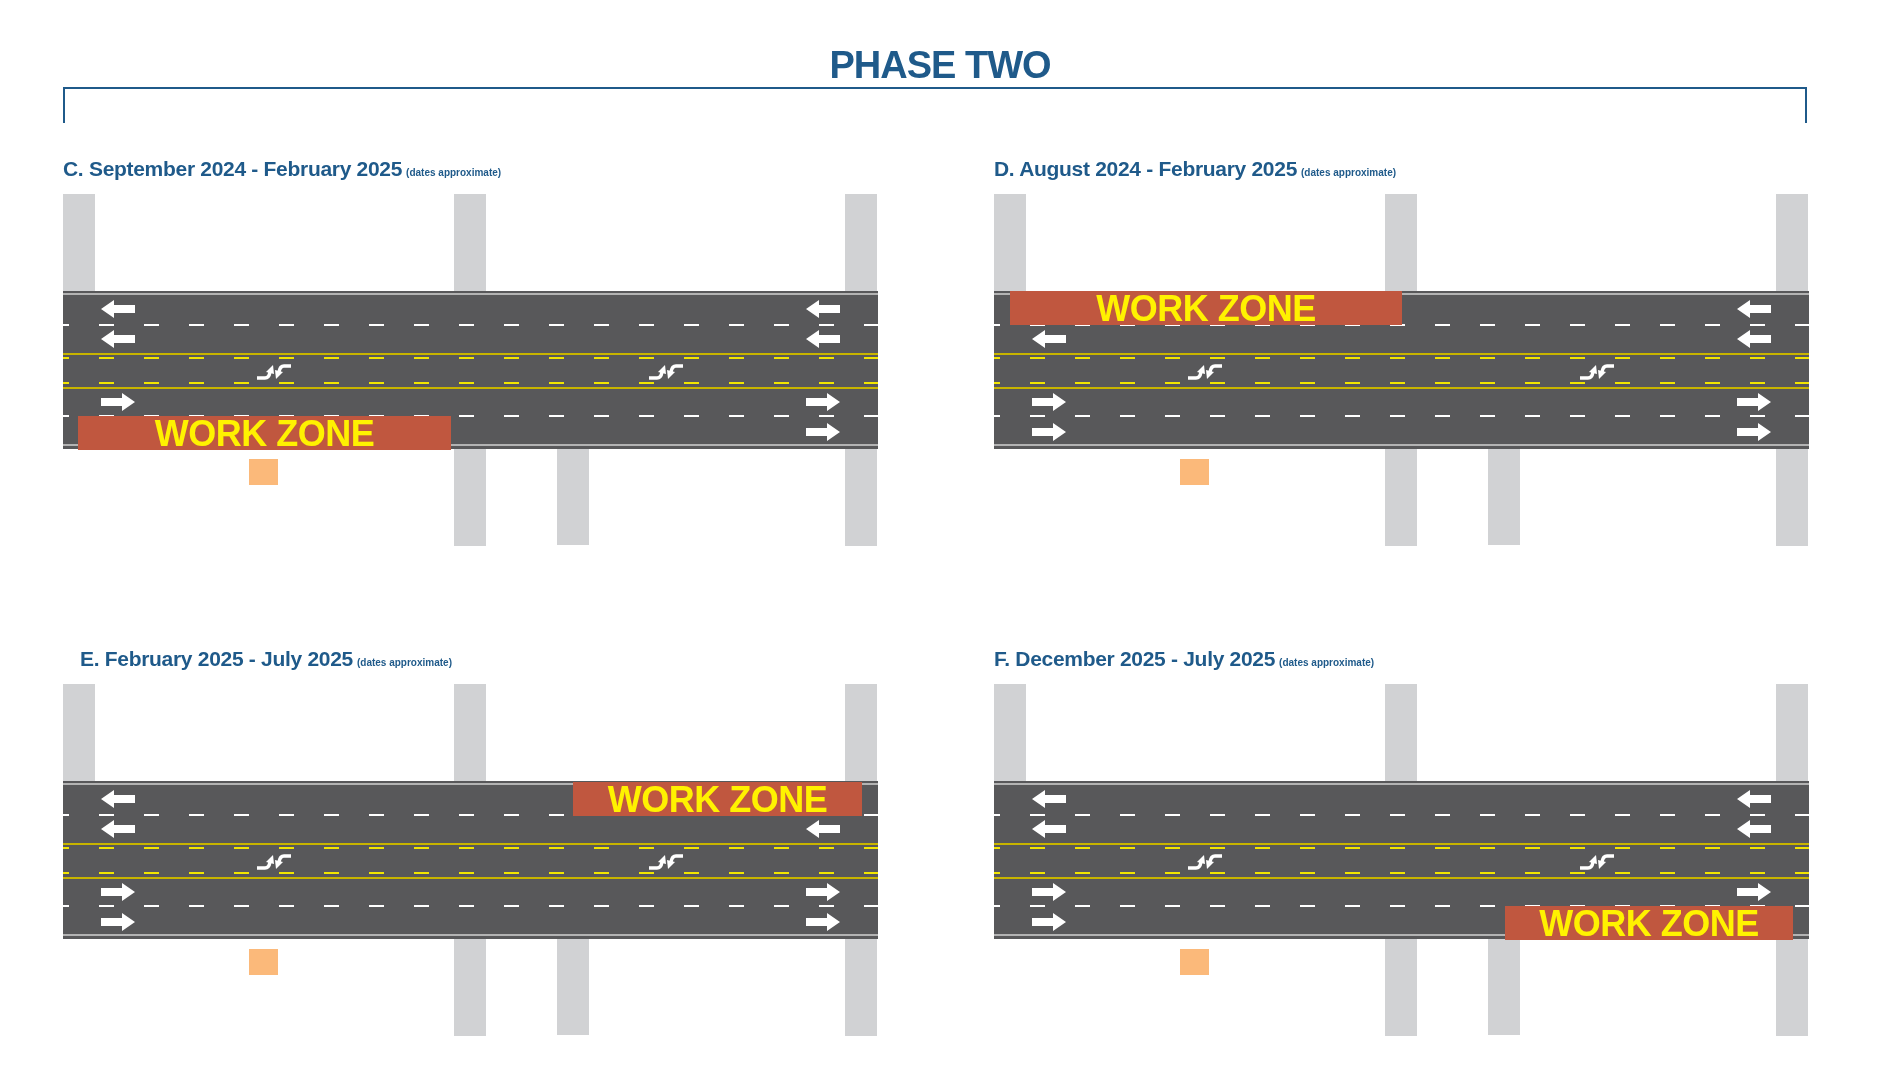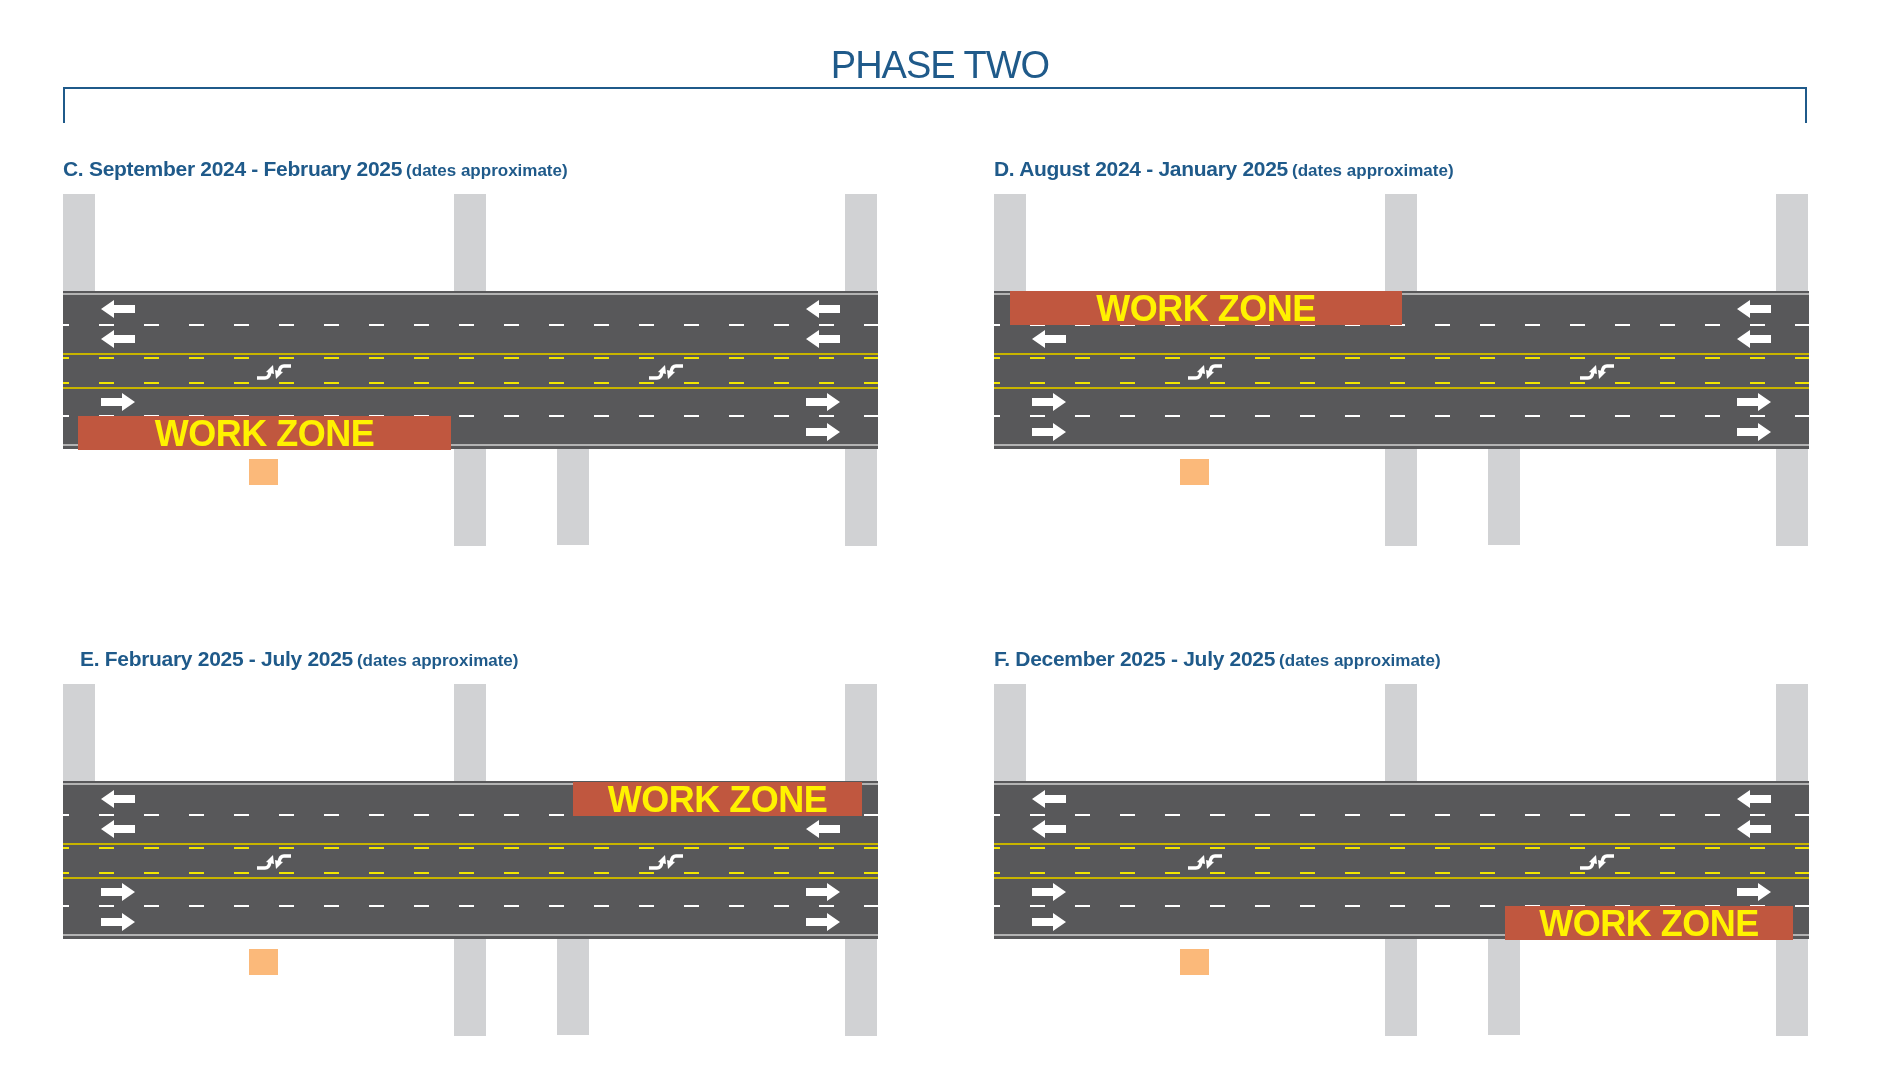--- a/index.html
+++ b/index.html
@@ -1,49 +1,49 @@
 <!DOCTYPE html>
 <html><head>
 <meta charset="utf-8">
 <style>
   html, body { margin: 0; padding: 0; background: #ffffff; }
   body { width: 1880px; height: 1088px; position: relative; overflow: hidden;
          font-family: "Liberation Sans", "DejaVu Sans", sans-serif; }
   .page-title {
     position: absolute; left: 0; width: 1880px; top: 44px; text-align: center;
-    color: #1f5a8a; font-weight: normal; font-size: 38px; letter-spacing: -1px;
+    color: #1f5a8a; font-weight: bold; font-size: 38px; letter-spacing: -1px;
     font-family: "Liberation Sans", sans-serif; margin: 0;
   }
   .bracket {
     position: absolute; left: 63px; top: 87px; width: 1744px; height: 36px;
     border: 2px solid #1f5a8a; border-bottom: none; box-sizing: border-box;
   }
   .panel-title {
     position: absolute; color: #1f5a8a; font-weight: bold; font-size: 21px;
     white-space: nowrap; letter-spacing: -0.3px;
     font-family: "Liberation Sans", sans-serif;
   }
-  .panel-title .note { font-size: 17px; margin-left: 4px; letter-spacing: 0; }
+  .panel-title .note { font-size: 10px; margin-left: 4px; letter-spacing: 0; }
   svg.panel { position: absolute; overflow: visible; }
   svg text.wz-label {
     font-family: "Liberation Sans", sans-serif; font-weight: bold; fill: #fff200;
     font-size: 36px; letter-spacing: -0.5px;
   }
 </style>
 </head>
 <body>
 
 <h1 class="page-title">PHASE TWO</h1>
 <div class="bracket"></div>
 
 <div class="panel-title" style="left:63px;top:157px;">
   <span>C. September 2024 - February 2025</span><span class="note">(dates approximate)</span>
 </div>
 <div class="panel-title" style="left:994px;top:157px;">
-  <span>D. August 2024 - January 2025</span><span class="note">(dates approximate)</span>
+  <span>D. August 2024 - February 2025</span><span class="note">(dates approximate)</span>
 </div>
 <div class="panel-title" style="left:63px;top:647px;margin-left:17px;">
   <span>E. February 2025 - July 2025</span><span class="note">(dates approximate)</span>
 </div>
 <div class="panel-title" style="left:994px;top:647px;">
   <span>F. December 2025 - July 2025</span><span class="note">(dates approximate)</span>
 </div>
 
 <svg class="panel" id="panel-0" style="left:63px;top:194px;" width="815" height="360">
     <rect x="0" y="0" width="32" height="99" fill="#d1d2d4"></rect>

